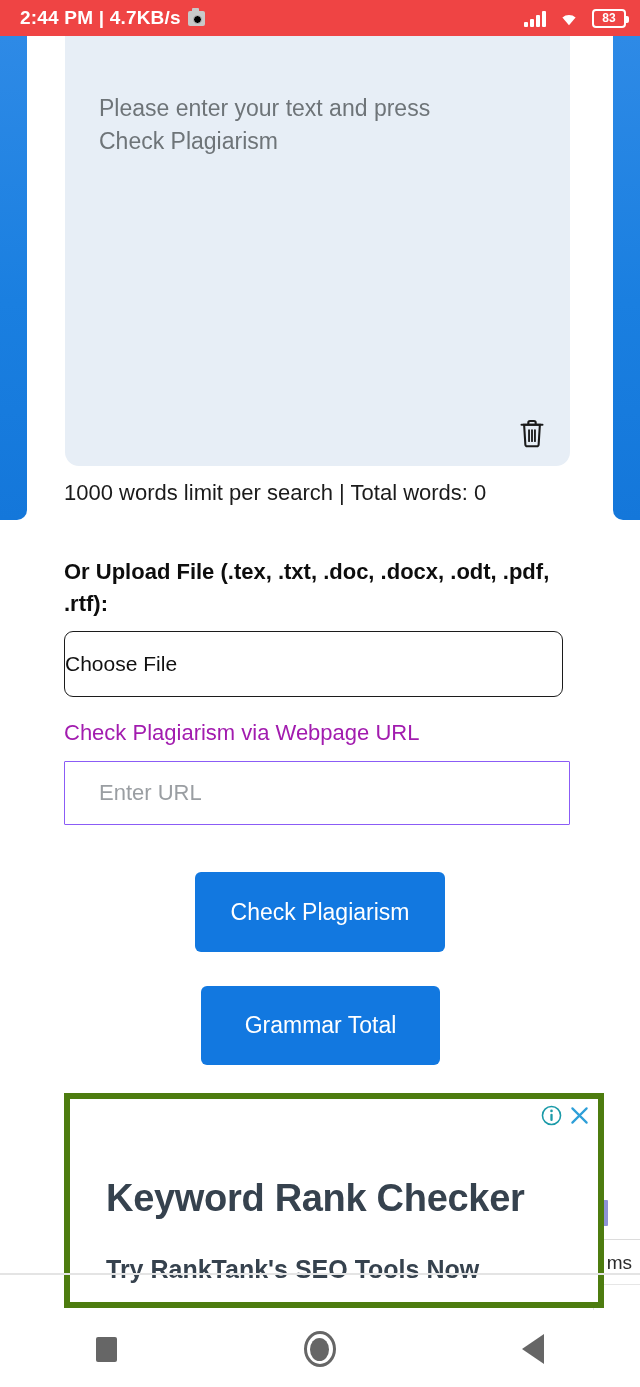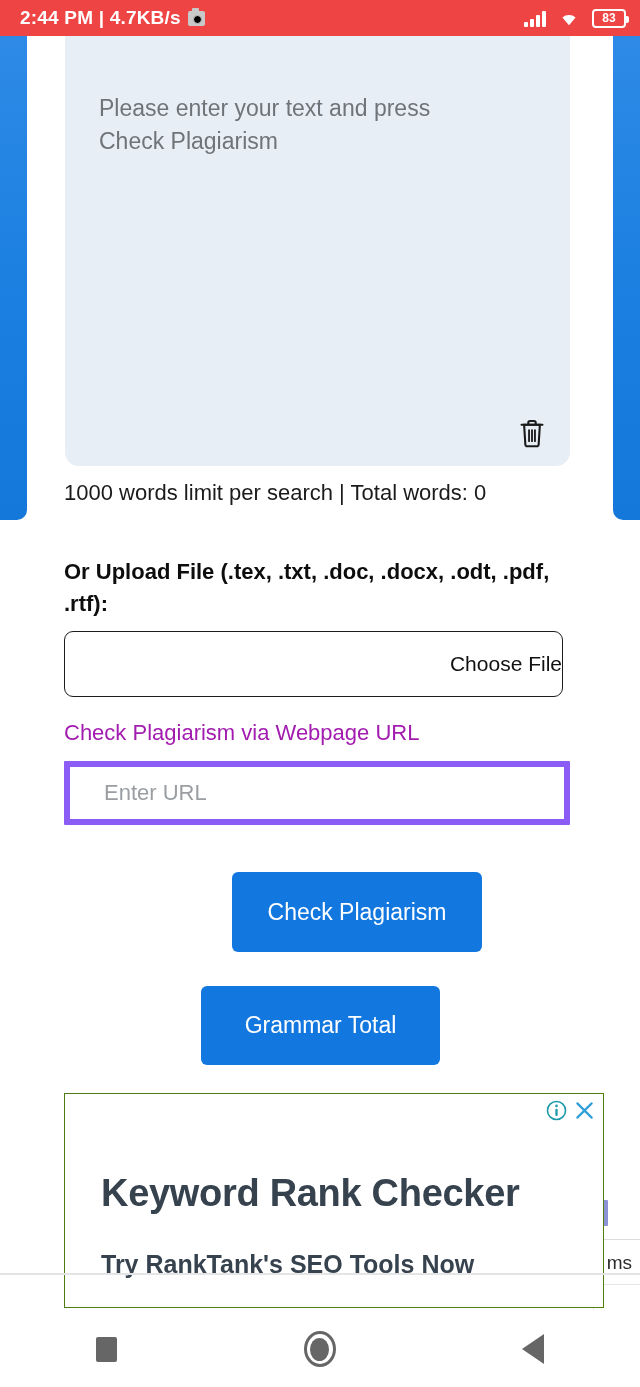--- a/index.html
+++ b/index.html
@@ -182,21 +182,21 @@
   #choose-file-btn {
     position: absolute;
     left: 64px; top: 595px;
     width: 499px;
     height: 66px;
     background: #ffffff;
     border: 1.5px solid #1c1c1c;
     border-radius: 9px;
     display: flex;
     align-items: center;
-    justify-content: flex-end;
+    justify-content: flex-start;
     font-size: 21px;
     color: #111111;
     cursor: pointer;
     z-index: 4;
   }
 
   
   #url-heading {
     position: absolute;
     left: 64px; top: 684px;
@@ -206,21 +206,21 @@
     z-index: 4;
   }
 
   
   #url-input {
     position: absolute;
     left: 64px; top: 725px;
     width: 506px;
     height: 64px;
     background: #ffffff;
-    border: 6px solid #8b5cf6;
+    border: 1px solid #8b5cf6;
     border-radius: 1px;
     font-size: 22px;
     color: #a21caf;
     padding: 0 34px;
     font-family: "Liberation Sans", sans-serif;
     z-index: 4;
   }
   #url-input::placeholder { color: #9a9ea2; }
 
   
@@ -233,21 +233,21 @@
     font-size: 23px;
     font-family: "Liberation Sans", sans-serif;
     cursor: pointer;
     display: flex;
     align-items: center;
     justify-content: center;
     z-index: 4;
   }
   #check-plagiarism-btn {
     left: 195px; top: 836px;
-    width: 250px; height: 80px; margin-left: 37px;
+    width: 250px; height: 80px;
   }
   #grammar-check-btn {
     left: 201px; top: 950px;
     width: 239px; height: 79px;
   }
 
   
   .bg-remnant {
     position: absolute;
     z-index: 2;
@@ -280,21 +280,21 @@
     background: #e6e6e6;
   }
 
   
   #ad-container {
     position: absolute;
     left: 64px; top: 1057px;
     width: 540px;
     height: 215px;
     background: #ffffff;
-    border: 1px solid #4d7c0f;
+    border: 6px solid #4d7c0f;
     z-index: 10;
     overflow: hidden;
   }
   #ad-choices {
     position: absolute;
     right: 8px; top: 6px;
     display: flex;
     align-items: center;
     gap: 7px;
     z-index: 3;

